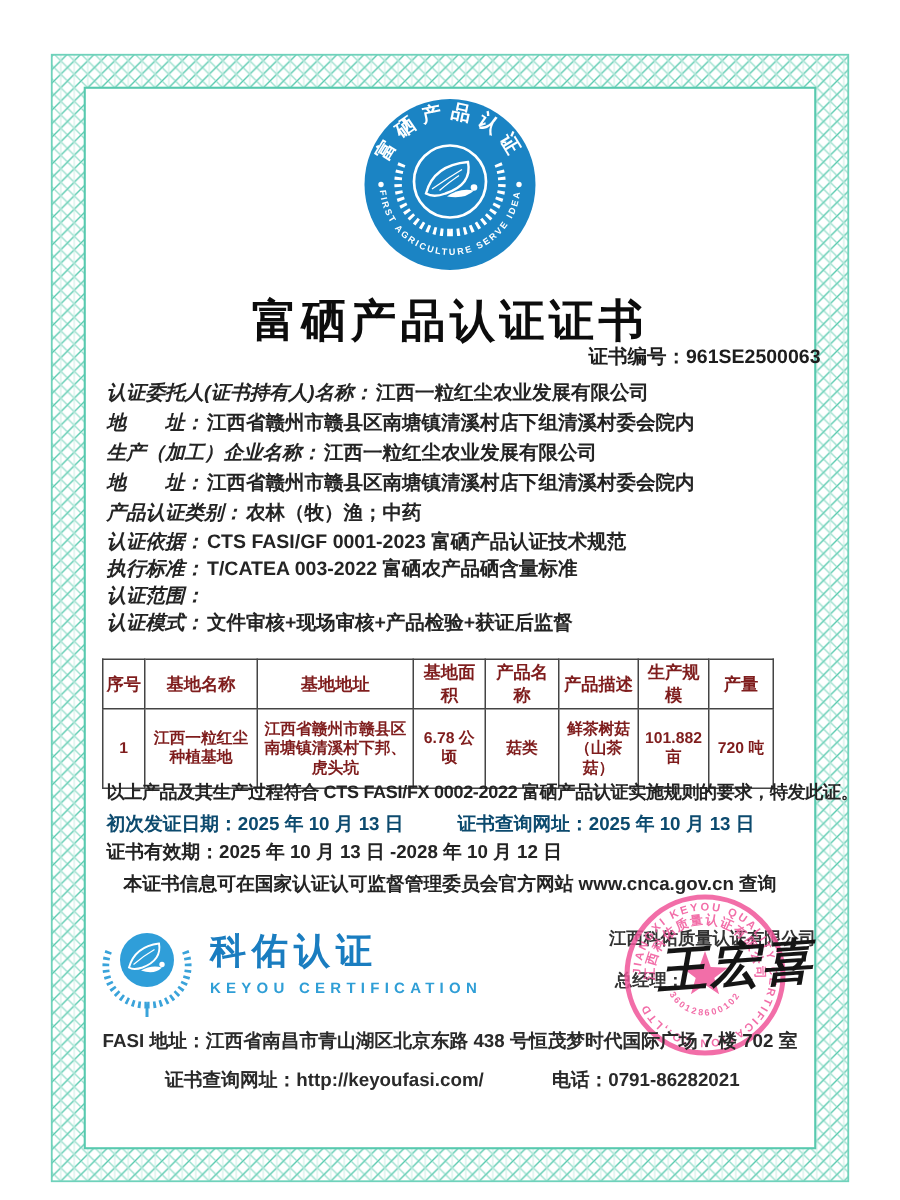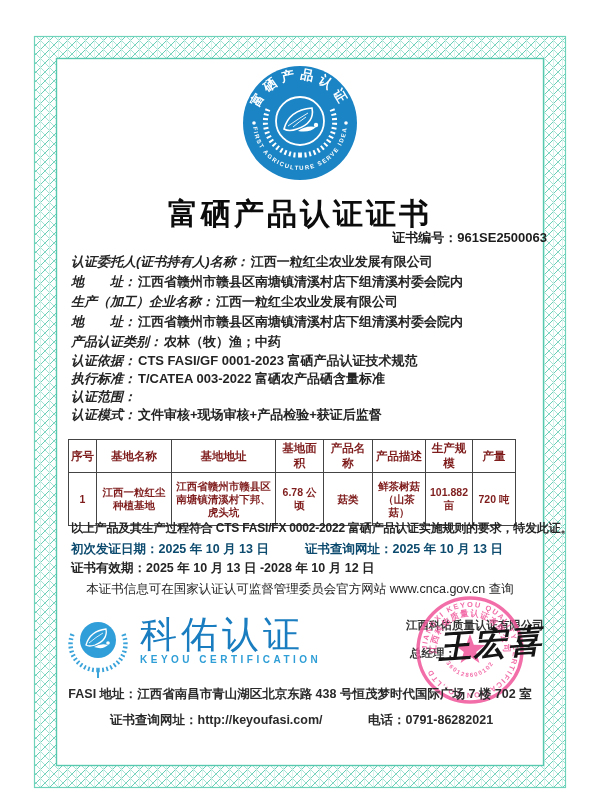--- a/index.html
+++ b/index.html
@@ -22,24 +22,24 @@
                table-layout:fixed;font-weight:700;color:#7f1d1d;}
   .scope-table th,.scope-table td{border:1px solid #444;text-align:center;vertical-align:middle;
                padding:1px 2px;overflow:hidden;}
   .scope-table th{font-size:11.5px;height:24px;font-weight:800;}
   .scope-table td{font-size:10.5px;line-height:13px;height:50px;}
   .statement{left:71px;top:520px;width:472px;font-size:12px;letter-spacing:-0.2px;
              font-weight:800;white-space:nowrap;color:#242424;}
   .dateline1{left:71px;top:541px;width:472px;font-size:12.5px;font-weight:800;color:#0c4a6e;}
   .dateline1 .d2{position:absolute;left:234px;top:0;}
   .dateline2{left:71px;top:560px;font-size:12.5px;font-weight:800;color:#242424;}
-  .query{left:0;top:581px;width:600px;text-align:center;font-size:12.5px;font-weight:400;color:#242424;}
+  .query{left:0;top:581px;width:600px;text-align:center;font-size:12.5px;font-weight:700;color:#242424;}
   .keyou-logo{left:58px;top:606px;}
   .keyou-text{left:140px;top:618px;}
-  .keyou-cn{font-size:37px;font-weight:400;color:#1a7dc0;letter-spacing:4px;line-height:34px;}
+  .keyou-cn{font-size:24px;font-weight:700;color:#1a7dc0;letter-spacing:4px;line-height:34px;}
   .keyou-en{font-size:10px;font-weight:700;color:#2f9ed6;letter-spacing:3.5px;margin-top:2px;}
   .issuer{left:406px;top:618px;width:150px;font-size:11.5px;font-weight:700;color:#333;white-space:nowrap;}
   .gm{left:410px;top:646px;font-size:11.5px;font-weight:700;color:#333;}
   .seal-svg{left:412px;top:592px;}
   .signature{left:438px;top:622px;font-size:33px;font-family:"DejaVu Serif","Liberation Serif",serif;
              font-style:italic;font-weight:700;color:#151515;transform:rotate(-4deg);
              letter-spacing:2px;white-space:nowrap;}
   .fasi{left:0;top:686px;width:600px;text-align:center;font-size:12.5px;font-weight:700;color:#2a2a2a;white-space:nowrap;}
   .bottomline{left:0;top:712px;width:600px;font-size:12.5px;font-weight:700;color:#2a2a2a;}
   .bottomline .site{position:absolute;left:110px;top:0;white-space:nowrap;}

